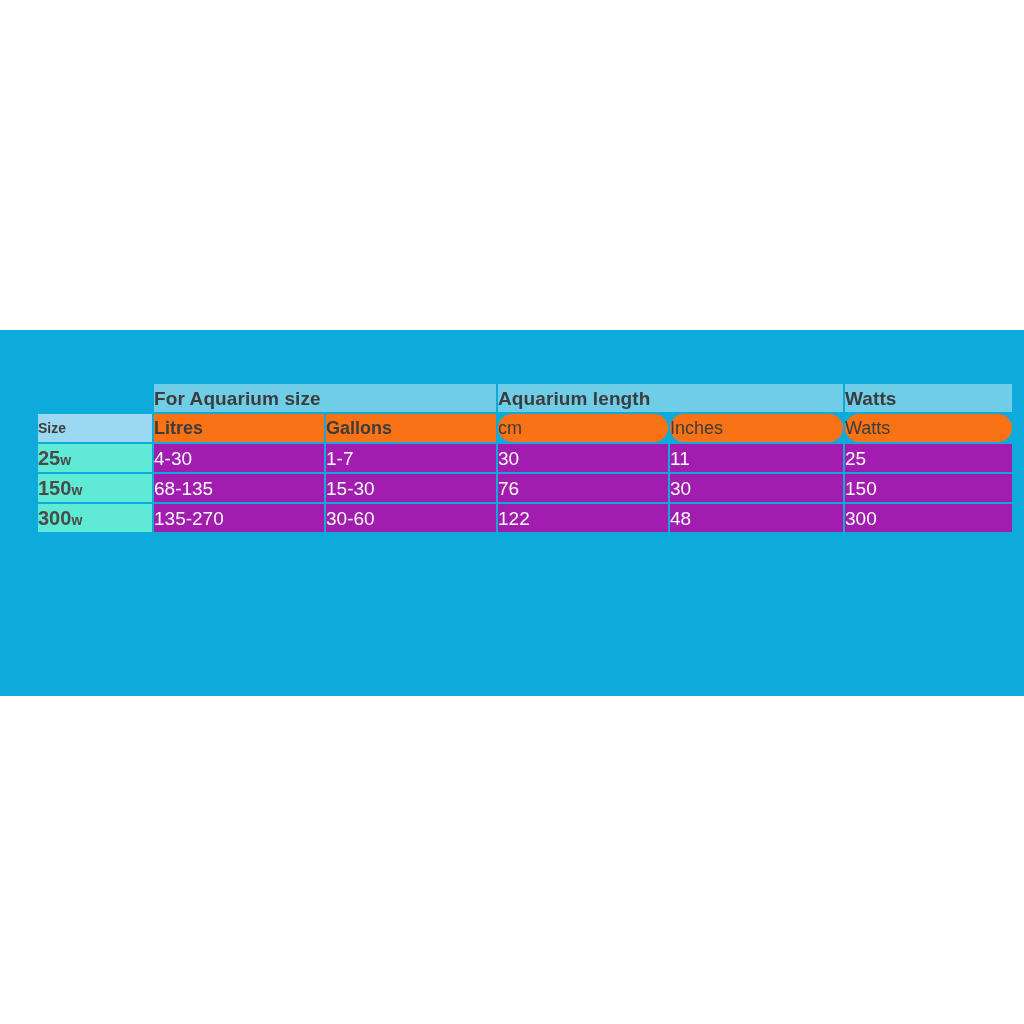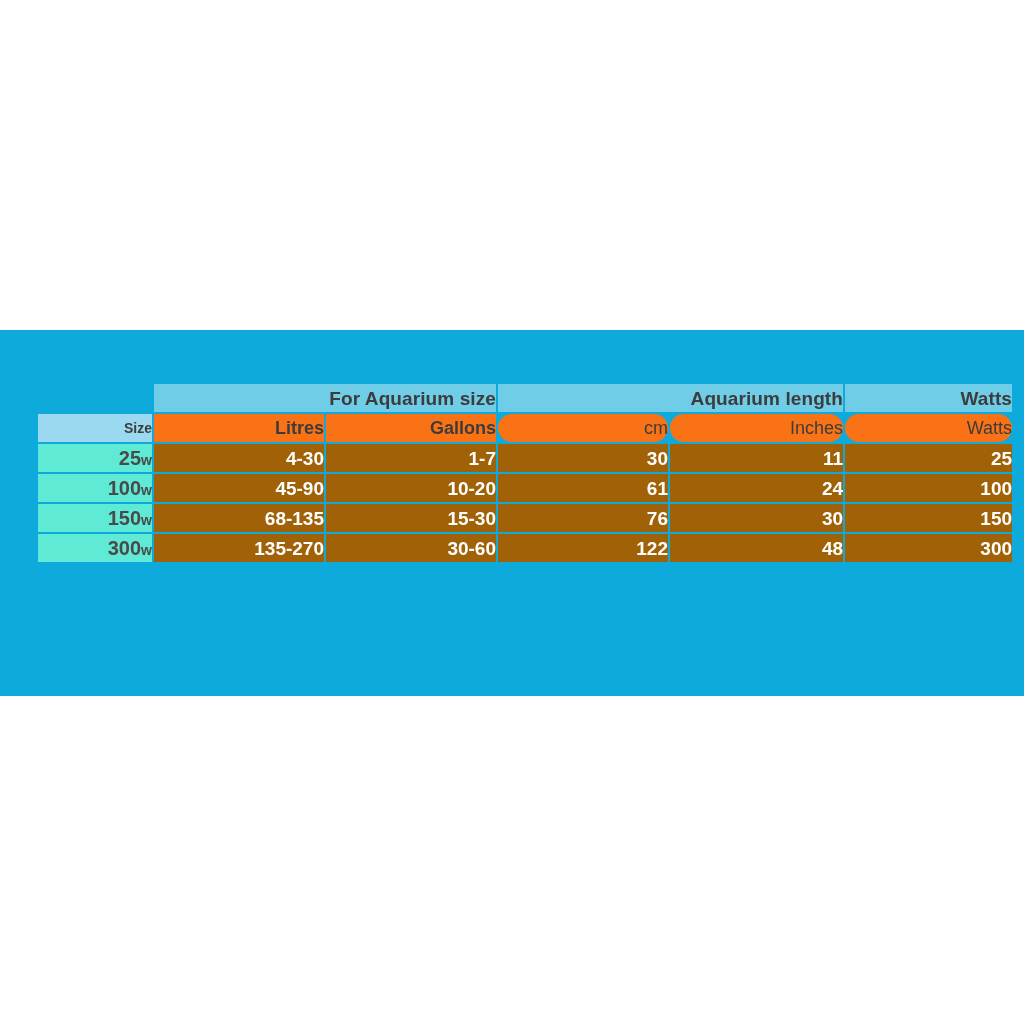--- a/index.html
+++ b/index.html
@@ -32,21 +32,21 @@
     top: 382px;
     width: 969px;
     border-collapse: separate;
     border-spacing: 2px;
     table-layout: fixed;
   }
 
   #spec-table td {
     padding: 0;
     margin: 0;
-    text-align: right;
+    text-align: left;
     vertical-align: middle;
     line-height: 1;
     height: 28px;
   }
 
   
   td.blank {
     background: transparent;
   }
 
@@ -90,24 +90,24 @@
     font-size: 20px;
     height: 29px;
   }
   td.size-cell .unit {
     font-size: 14px;
     font-weight: bold;
   }
 
   
   td.data-cell {
-    background: #a16207;
+    background: #a21caf;
     color: #ffffff;
     font-size: 19px;
-    font-weight: bold;
+    font-weight: normal;
     height: 29px;
   }
 
   
   col.c-size    { width: 114px; }
   col.c-litres  { width: 170px; }
   col.c-gallons { width: 170px; }
   col.c-cm      { width: 170px; }
   col.c-inches  { width: 173px; }
   col.c-watts   { width: 167px; }
@@ -146,28 +146,20 @@
 
     <tr>
       <td class="size-cell"><span>25</span><span class="unit">w</span></td>
       <td class="data-cell">4-30</td>
       <td class="data-cell">1-7</td>
       <td class="data-cell">30</td>
       <td class="data-cell">11</td>
       <td class="data-cell">25</td>
     </tr>
     <tr>
-      <td class="size-cell"><span>100</span><span class="unit">w</span></td>
-      <td class="data-cell">45-90</td>
-      <td class="data-cell">10-20</td>
-      <td class="data-cell">61</td>
-      <td class="data-cell">24</td>
-      <td class="data-cell">100</td>
-    </tr>
-    <tr>
       <td class="size-cell"><span>150</span><span class="unit">w</span></td>
       <td class="data-cell">68-135</td>
       <td class="data-cell">15-30</td>
       <td class="data-cell">76</td>
       <td class="data-cell">30</td>
       <td class="data-cell">150</td>
     </tr>
     <tr>
       <td class="size-cell"><span>300</span><span class="unit">w</span></td>
       <td class="data-cell">135-270</td>

